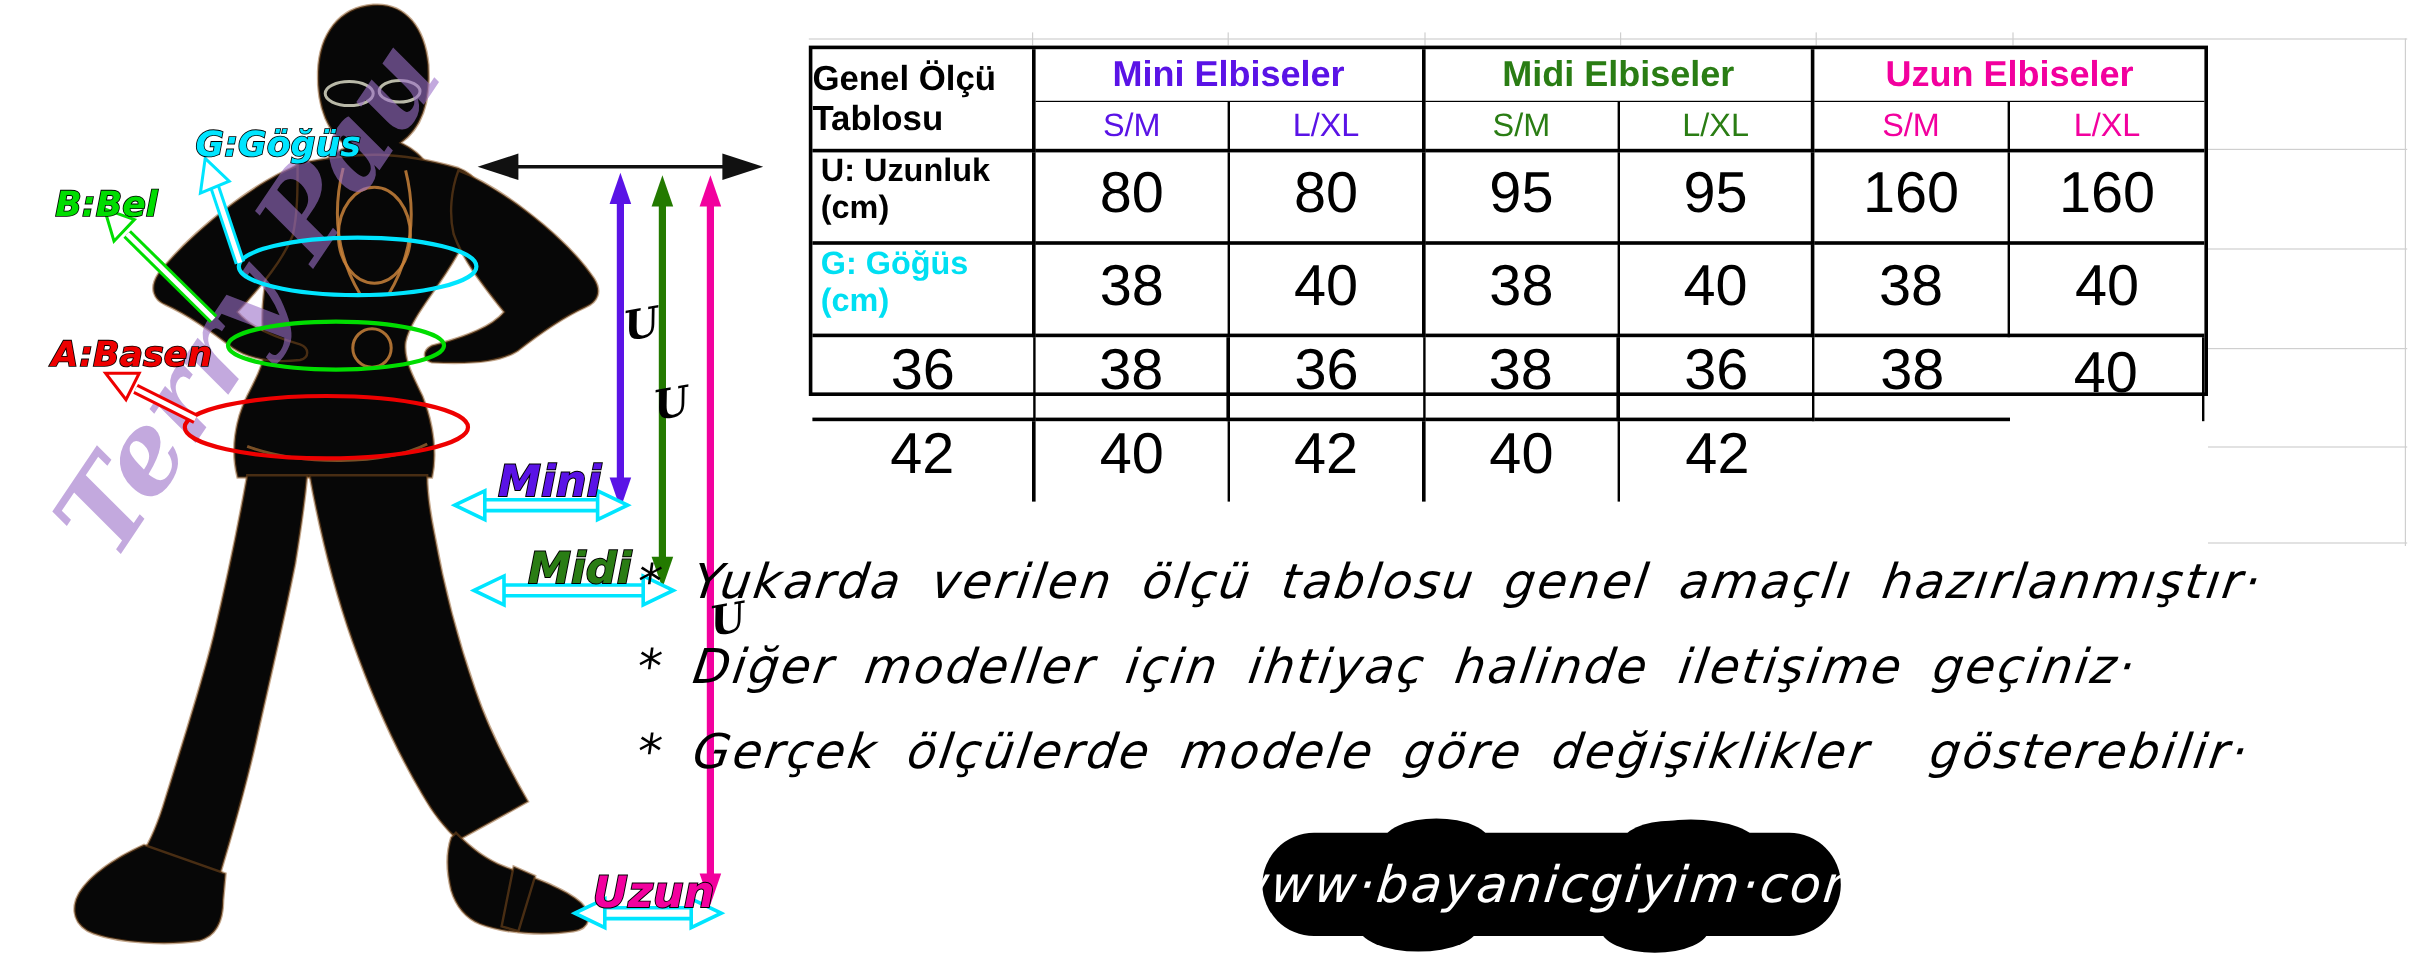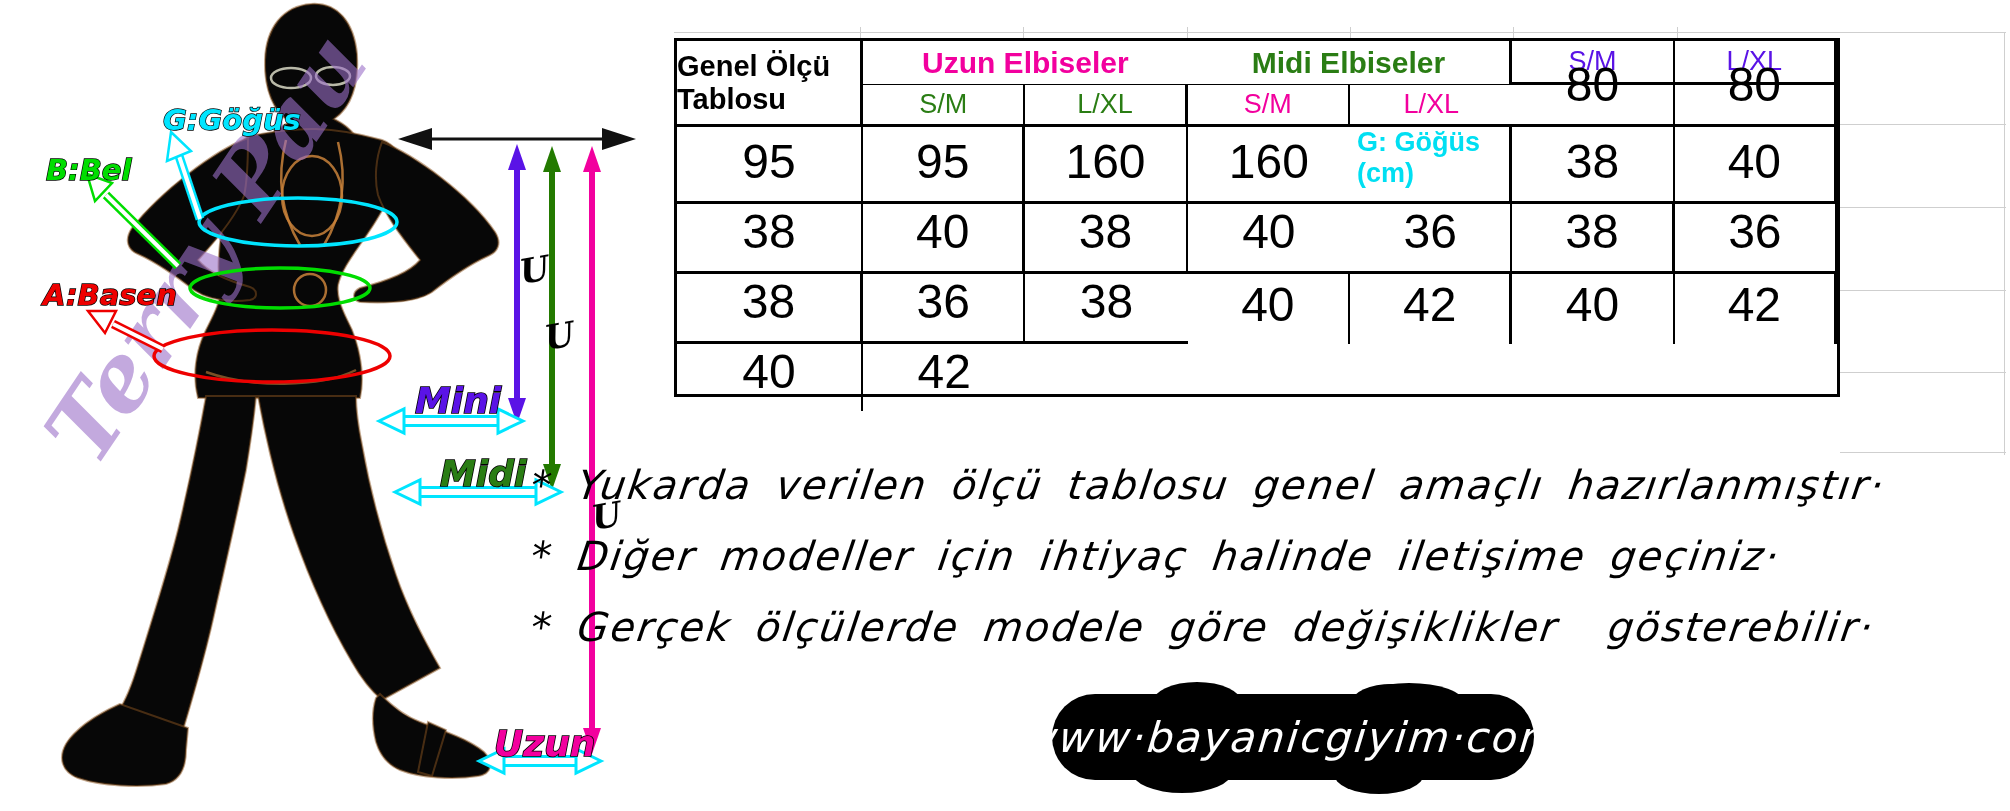--- a/index.html
+++ b/index.html
@@ -1,20 +1,20 @@
 <!DOCTYPE html>
 <html><head>
 <meta charset="utf-8">
 <style>
   html,body{margin:0;padding:0;background:#fff;}
   .stage{position:relative;width:2010px;height:811px;background:#fff;overflow:hidden;
          font-family:"Liberation Sans",sans-serif;}
 
   
-  .size-table{position:absolute;left:674px;top:38px;width:1166px;height:359px;
+  .size-table{position:absolute;left:674px;top:38px;width:1166px;height:292px;
     display:grid;grid-template-columns:186px repeat(6,1fr);grid-template-rows:44px 42px repeat(4,1fr);
     border:3px solid #000;box-sizing:border-box;background:#fff;}
   .size-table>div{box-sizing:border-box;display:flex;border-right:2px solid #000;border-bottom:3px solid #000;}
   .c-title{grid-row:1/3;border-right:3px solid #000 !important;align-items:center;justify-content:center;
     font-weight:bold;font-size:29px;}
   .c-grp{grid-column:span 2;align-items:center;justify-content:center;font-weight:bold;font-size:30px;
     border-bottom:1px solid #000 !important;}
   .c-sz{align-items:center;justify-content:center;font-weight:normal;font-size:27px;}
   .c-lbl{align-items:flex-end;justify-content:flex-start;padding:0 0 12px 7px;font-weight:bold;font-size:27px;
     border-right:3px solid #000 !important;}
@@ -166,30 +166,32 @@
   <div class="gl" style="left:1840px;top:124px;width:166px;height:1px;"></div>
   <div class="gl" style="left:1840px;top:207px;width:166px;height:1px;"></div>
   <div class="gl" style="left:1840px;top:290px;width:166px;height:1px;"></div>
   <div class="gl" style="left:1840px;top:372px;width:166px;height:1px;"></div>
   <div class="gl" style="left:1840px;top:452px;width:166px;height:1px;"></div>
   <div class="gl" style="left:2004px;top:32px;width:1px;height:423px;"></div>
 
   <div class="size-table">
     <div class="c-title">Genel Ölçü Tablosu</div>
 
+    <div class="c-grp mini thickR">Mini Elbiseler</div>
+    <div class="c-grp midi thickR">Midi Elbiseler</div>
     <div class="c-grp uzun noR">Uzun Elbiseler</div>
-    <div class="c-grp midi thickR">Midi Elbiseler</div>
 
     <div class="c-sz mini">S/M</div>
     <div class="c-sz mini thickR">L/XL</div>
     <div class="c-sz midi">S/M</div>
     <div class="c-sz midi thickR">L/XL</div>
     <div class="c-sz uzun">S/M</div>
     <div class="c-sz uzun noR">L/XL</div>
 
+    <div class="c-lbl rowU">U: Uzunluk (cm)</div>
     <div class="c-val">80</div>
     <div class="c-val thickR">80</div>
     <div class="c-val">95</div>
     <div class="c-val thickR">95</div>
     <div class="c-val">160</div>
     <div class="c-val noR">160</div>
 
     <div class="c-lbl rowG">G: Göğüs (cm)</div>
     <div class="c-val">38</div>
     <div class="c-val thickR">40</div>

